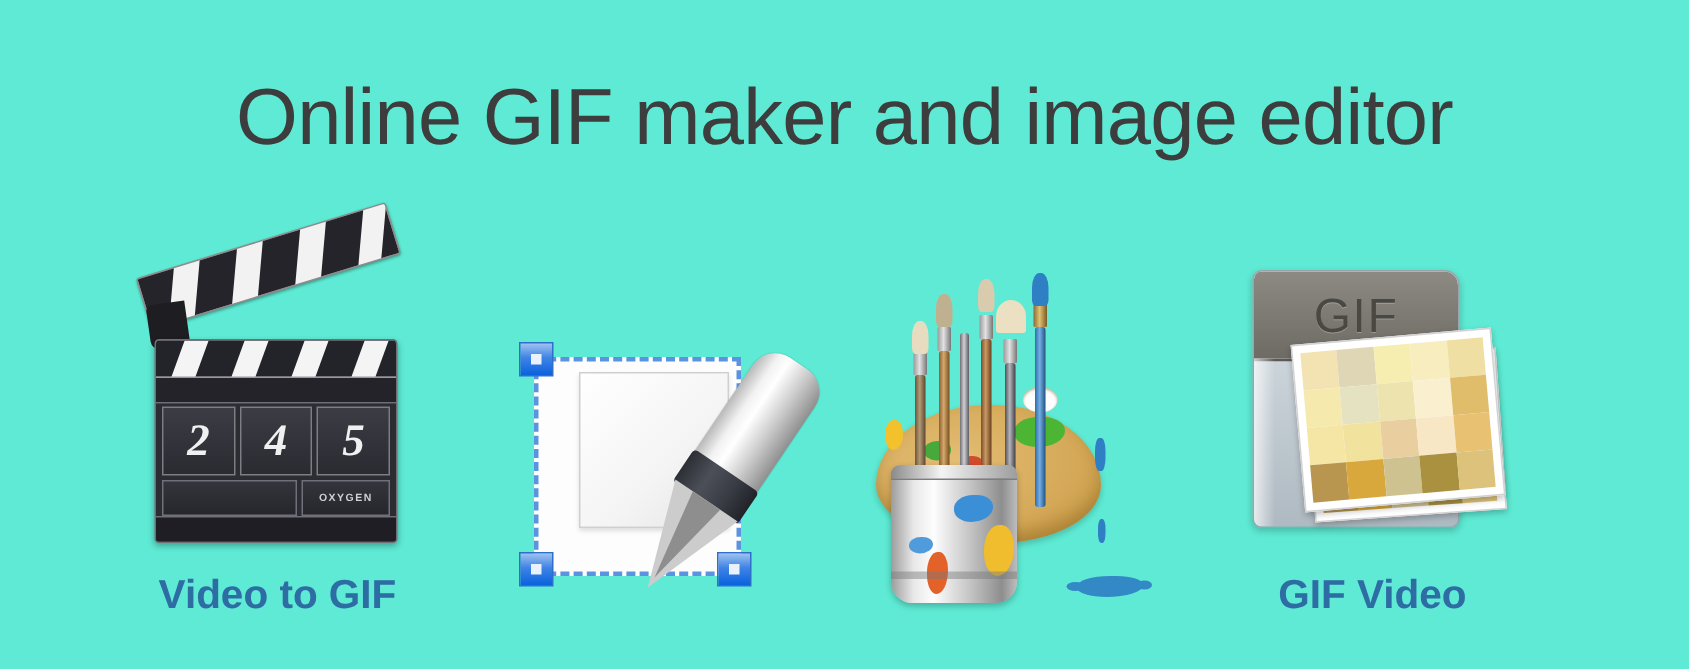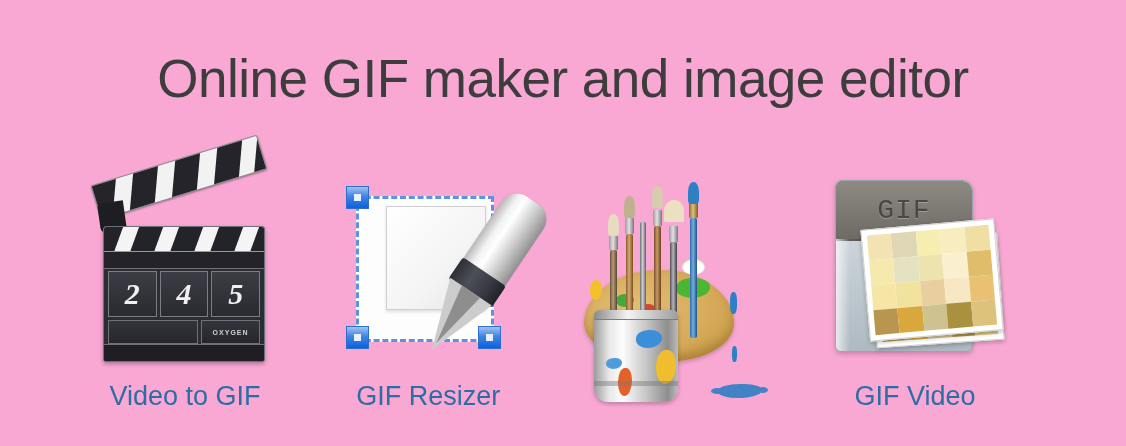--- a/index.html
+++ b/index.html
@@ -12,21 +12,21 @@
     height: 446px;
     overflow: hidden;
     font-family: "Liberation Sans", sans-serif;
     -webkit-font-smoothing: antialiased;
   }
 
   .page {
     position: relative;
     width: 1126px;
     height: 446px;
-    background: #f9a8d4;
+    background: #5eead4;
   }
 
   
   .page-title {
     position: absolute;
     left: 0;
     top: 12px;
     width: 1126px;
     text-align: center;
     font-family: "Liberation Sans", sans-serif;
@@ -61,21 +61,21 @@
   .tool-icon-wrap {
     width: 200px;
     height: 200px;
     position: relative;
     display: block;
   }
   .tool-label {
     margin-top: 10px;
     font-family: "Liberation Sans", sans-serif;
     font-size: 27px;
-    font-weight: 400;
+    font-weight: 700;
     color: #2e6da4;
     line-height: 32px;
     white-space: nowrap;
     text-align: center;
   }
 
   
   .clap {
     position: absolute;
     left: 18px;
@@ -491,22 +491,22 @@
     height: 58px;
     background: linear-gradient(180deg,#8d8a83 0%,#7c7972 55%,#6e6b65 100%);
     border-bottom: 2px solid #5d5a55;
     border-radius: 5px 9px 0 0;
     display: flex;
     align-items: center;
     justify-content: center;
   }
   .gm-folder-label {
     color: #4a4843;
-    font-family: Liberation Mono, monospace;
-    font-size: 28px;
+    font-family: Liberation Sans, sans-serif;
+    font-size: 32px;
     font-weight: 400;
     letter-spacing: 1px;
     text-shadow: 0 1px 0 rgba(255,255,255,.25);
   }
   .gm-folder-sheen {
     position: absolute;
     left: 0; top: 58px;
     width: 14px; height: 112px;
     background: linear-gradient(90deg,rgba(255,255,255,.7),rgba(255,255,255,0));
   }
@@ -598,21 +598,20 @@
             <span class="resz-pen-barrel"></span>
             <span class="resz-pen-band"></span>
             <span class="resz-pen-tip"></span>
             <span class="resz-pen-tip-sheen"></span>
           </span>
           <span class="resz-handle tl"></span>
           <span class="resz-handle bl"></span>
           <span class="resz-handle br"></span>
         </span>
       </span>
-      <span class="tool-label">GIF Resizer</span>
     </a>
 
     <a class="tool-card" href="#">
       <span class="tool-icon-wrap">
         <span class="opt">
           <span class="opt-palette"></span>
           <span class="opt-palette-foot"></span>
           <span class="opt-palette-hole"></span>
           <span class="opt-blob green"></span>
           <span class="opt-blob red"></span>

